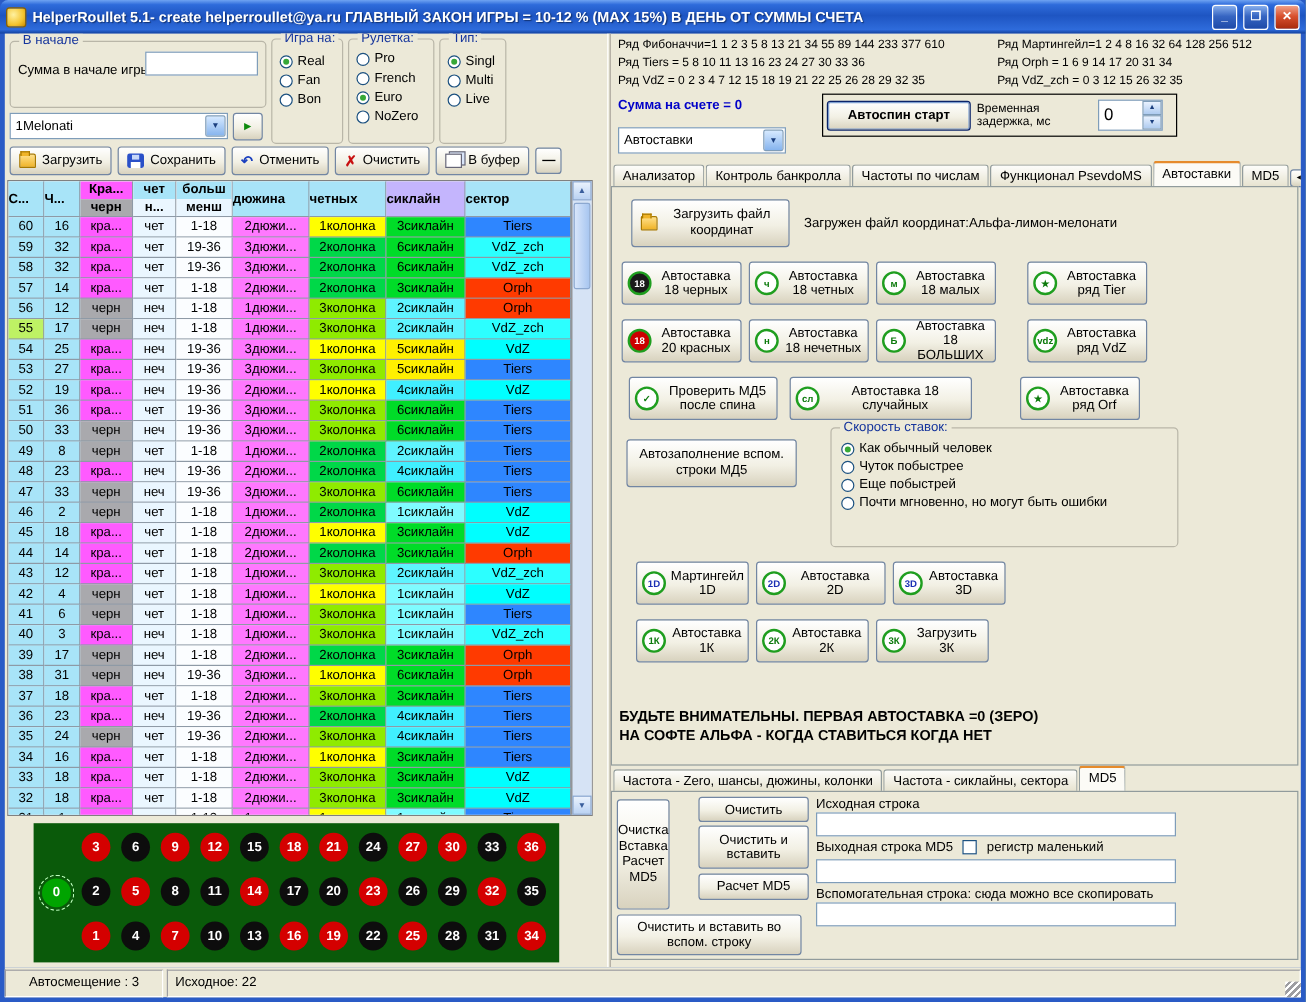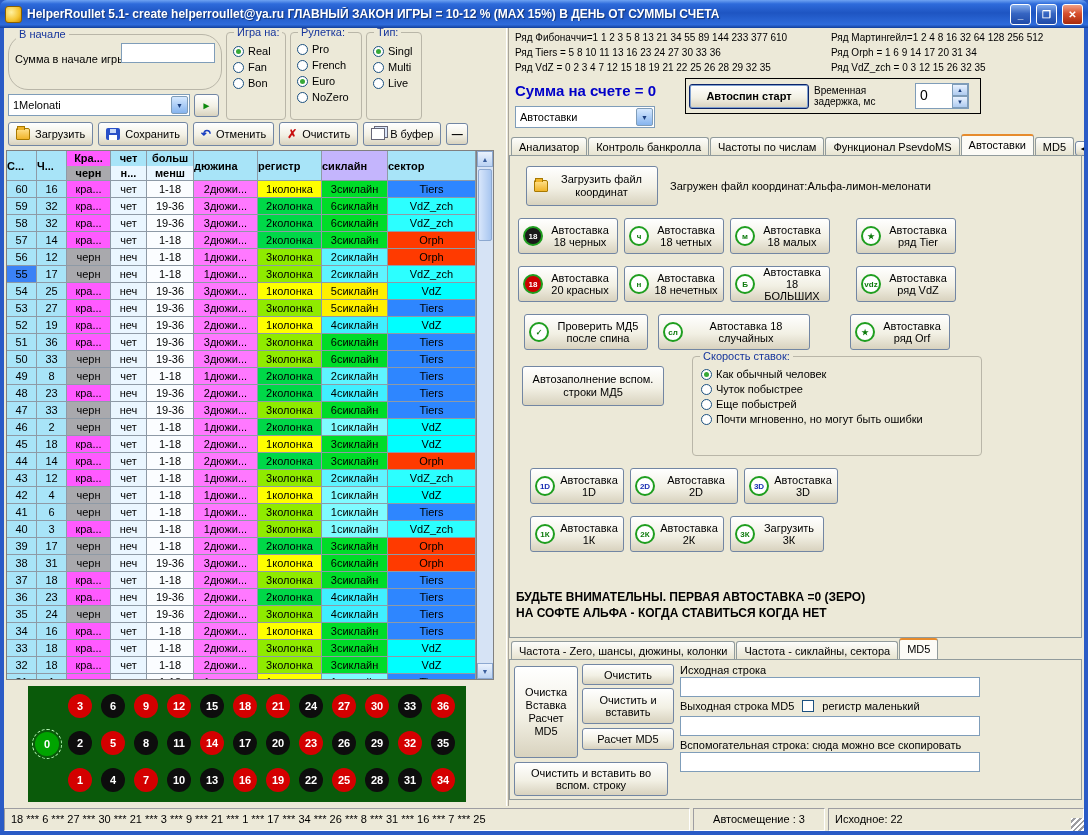--- a/index.html
+++ b/index.html
@@ -91,21 +91,21 @@
 
   
   #board{position:absolute;left:24px;top:658px;width:438px;height:116px;}
   .chip{position:absolute;width:24px;height:24px;border-radius:50%;display:flex;align-items:center;
     justify-content:center;color:#fff;font-weight:bold;font-size:11px;cursor:pointer;}
   .chip.zero{outline:1px dashed #BFFFBF;outline-offset:2px;}
 
   
   #right{position:absolute;left:505px;top:0;right:0;bottom:0;}
   .seq{position:absolute;font-size:10px;white-space:nowrap;}
-  #account-label{position:absolute;left:6px;top:54px;font-size:15px;font-weight:bold;}
+  #account-label{position:absolute;left:6px;top:54px;font-size:11px;font-weight:bold;}
   #cluster{position:absolute;left:176px;top:50px;width:296px;height:36px;border:1px solid #000;
     display:flex;align-items:center;gap:5px;padding:0 3px;background:#ECE9D8;}
   #autospin{height:25px;font-weight:bold;border:1px solid #0B246A;box-shadow:inset 0 0 0 1px #7FA0D0;width:120px;flex:none;}
   #delay-label{width:96px;font-size:10px;line-height:1.15;}
   #autobet-combo{left:6px;top:78px;width:140px;}
   #profile-combo{left:4px;top:66px;width:182px;justify-content:space-between;}
 
   .tabstrip{position:absolute;display:flex;align-items:flex-end;gap:1px;}
   #main-tabs{left:2px;top:106px;right:2px;height:22px;}
   #bottom-tabs{left:2px;top:612px;right:2px;height:20px;}
@@ -134,21 +134,21 @@
   #autofill{position:absolute;left:12px;top:210px;width:142px;height:40px;line-height:1.15;}
   #speed-box{left:182px;top:200px;width:290px;height:100px;}
   #speed-options{position:absolute;left:4px;top:8px;}
   #speed-options .radio-row{margin:3px 4px;}
   #d-row{top:312px;left:20px;}
   #k-row{top:360px;left:20px;}
   .warn{position:absolute;left:6px;font-weight:bold;font-size:12px;white-space:nowrap;}
   #warn1{top:434px;}#warn2{top:450px;}
 
   
-  #md5-big{position:absolute;left:4px;top:6px;width:64px;height:92px;line-height:1.2;white-space:normal;}
+  #md5-big{position:absolute;left:4px;top:6px;width:44px;height:92px;line-height:1.2;white-space:normal;}
   #md5-clear{position:absolute;left:72px;top:4px;width:92px;height:21px;}
   #md5-clearpaste{position:absolute;left:72px;top:28px;width:92px;height:36px;line-height:1.1;white-space:normal;}
   #md5-calc{position:absolute;left:72px;top:68px;width:92px;height:22px;}
   #md5-bottom{position:absolute;left:4px;top:102px;width:154px;height:34px;line-height:1.1;white-space:normal;}
   .md5-label{position:absolute;left:170px;white-space:nowrap;}
   .md5-input{position:absolute;left:170px;width:300px;}
   #reg-row{position:absolute;left:170px;top:40px;display:flex;align-items:center;gap:8px;}
 
   button{font-family:inherit;}
   input{font-family:inherit;}
@@ -163,21 +163,21 @@
     <div class="title-text">HelperRoullet 5.1- create helperroullet@ya.ru ГЛАВНЫЙ ЗАКОН ИГРЫ = 10-12 % (MAX 15%) В ДЕНЬ ОТ СУММЫ СЧЕТА</div>
     <div class="win-btn">_</div>
     <div class="win-btn">❐</div>
     <div class="win-btn close">✕</div>
   </div>
 
   <div class="main">
 
     <div id="left">
 
-      <div class="gbox" style="left:4px;top:6px;width:214px;height:56px;border-radius:20px;">
+      <div class="gbox" style="left:4px;top:6px;width:214px;height:56px;">
         <span class="gtitle">В начале</span>
         <span style="position:absolute;left:6px;top:18px;">Сумма в начале игры</span>
         <input class="tbox" style="position: absolute; left: 112px; top: 8px; width: 94px;" value="">
       </div>
 
       <div class="gbox" style="left:286px;top:4px;width:72px;height:88px;">
         <span class="gtitle">Рулетка:</span>
         <div id="roulette-options" style="position:absolute;left:1px;top:6px;">
             <div class="radio-row">
               <span class="radio"></span>
@@ -277,21 +277,21 @@
               </div>
               <div class="tcell hcell">
                 <div class="hc-top" style="background: rgb(168, 228, 248);">чет</div>
                 <div class="hc-bottom" style="background: rgb(234, 246, 255);">н...</div>
               </div>
               <div class="tcell hcell">
                 <div class="hc-top" style="background: rgb(168, 228, 248);">больш</div>
                 <div class="hc-bottom" style="background: rgb(234, 246, 255);">менш</div>
               </div>
               <div class="tcell hcell" style="background: rgb(168, 228, 248);">дюжина</div>
-              <div class="tcell hcell" style="background: rgb(168, 228, 248);">регистр</div>
+              <div class="tcell hcell" style="background: rgb(168, 228, 248);">четных</div>
               <div class="tcell hcell" style="background: #c4b5fd;">сиклайн</div>
               <div class="tcell hcell" style="background: rgb(168, 228, 248);">сектор</div>
             </div>
           <div id="grid-body">
               <div class="trow">
                 <div class="tcell" style="background: rgb(168, 228, 248);">60</div>
                 <div class="tcell" style="background: rgb(168, 228, 248);">16</div>
                 <div class="tcell" style="background: rgb(255, 90, 255);">кра...</div>
                 <div class="tcell" style="background: rgb(234, 246, 255);">чет</div>
                 <div class="tcell" style="background: rgb(251, 253, 255);">1-18</div>
@@ -338,21 +338,21 @@
                 <div class="tcell" style="background: rgb(168, 228, 248);">12</div>
                 <div class="tcell" style="background: rgb(169, 169, 173);">черн</div>
                 <div class="tcell" style="background: rgb(234, 246, 255);">неч</div>
                 <div class="tcell" style="background: rgb(251, 253, 255);">1-18</div>
                 <div class="tcell" style="background: rgb(255, 120, 255);">1дюжи...</div>
                 <div class="tcell" style="background: rgb(143, 235, 0);">3колонка</div>
                 <div class="tcell" style="background: rgb(94, 244, 255);">2сиклайн</div>
                 <div class="tcell" style="background: rgb(255, 58, 0);">Orph</div>
               </div>
               <div class="trow">
-                <div class="tcell" style="background: #3b82f6;">55</div>
+                <div class="tcell" style="background: #bef264;">55</div>
                 <div class="tcell" style="background: rgb(168, 228, 248);">17</div>
                 <div class="tcell" style="background: rgb(169, 169, 173);">черн</div>
                 <div class="tcell" style="background: rgb(234, 246, 255);">неч</div>
                 <div class="tcell" style="background: rgb(251, 253, 255);">1-18</div>
                 <div class="tcell" style="background: rgb(255, 120, 255);">1дюжи...</div>
                 <div class="tcell" style="background: rgb(143, 235, 0);">3колонка</div>
                 <div class="tcell" style="background: rgb(94, 244, 255);">2сиклайн</div>
                 <div class="tcell" style="background: rgb(44, 255, 255);">VdZ_zch</div>
               </div>
               <div class="trow">
@@ -791,21 +791,21 @@
               <div class="radio-row">
                 <span class="radio"></span>
                 <span>Почти мгновенно, но могут быть ошибки</span>
               </div>
             </div>
         </div>
 
         <div class="bet-row" id="d-row">
             <button class="bet-btn" style="width: 94px;">
               <span class="badge" style="background: rgb(255, 255, 255); color: rgb(26, 47, 180);">1D</span>
-              <span class="bet-label">Автоставка 1D</span>
+              <span class="bet-label">Мартингейл 1D</span>
             </button>
             <button class="bet-btn" style="width: 108px;">
               <span class="badge" style="background: rgb(255, 255, 255); color: rgb(26, 47, 180);">2D</span>
               <span class="bet-label">Автоставка 2D</span>
             </button>
             <button class="bet-btn" style="width: 94px;">
               <span class="badge" style="background: rgb(255, 255, 255); color: rgb(26, 47, 180);">3D</span>
               <span class="bet-label">Автоставка 3D</span>
             </button>
           </div>
@@ -852,18 +852,17 @@
         <input class="tbox md5-input" style="top: 56px;" value="">
 
         <span class="md5-label" style="top:79px;">Вспомогательная строка: сюда можно все скопировать</span>
         <input class="tbox md5-input" style="top: 92px;" value="">
       </div>
 
     </div>
   </div>
 
   <div class="statusbar">
-    <div class="status-cell" style="flex:0 0 686px;">18 *** 6 *** 27 *** 30 *** 21 *** 3 *** 9 *** 21 *** 1 *** 17 *** 34 *** 26 *** 8 *** 31 *** 16 *** 7 *** 25</div>
     <div class="status-cell" style="flex:0 0 132px;text-align:center;">Автосмещение : 3</div>
     <div class="status-cell" style="flex:1;">Исходное: 22</div>
     <div class="grip"></div>
   </div>
 </div>
 
 </body></html>

